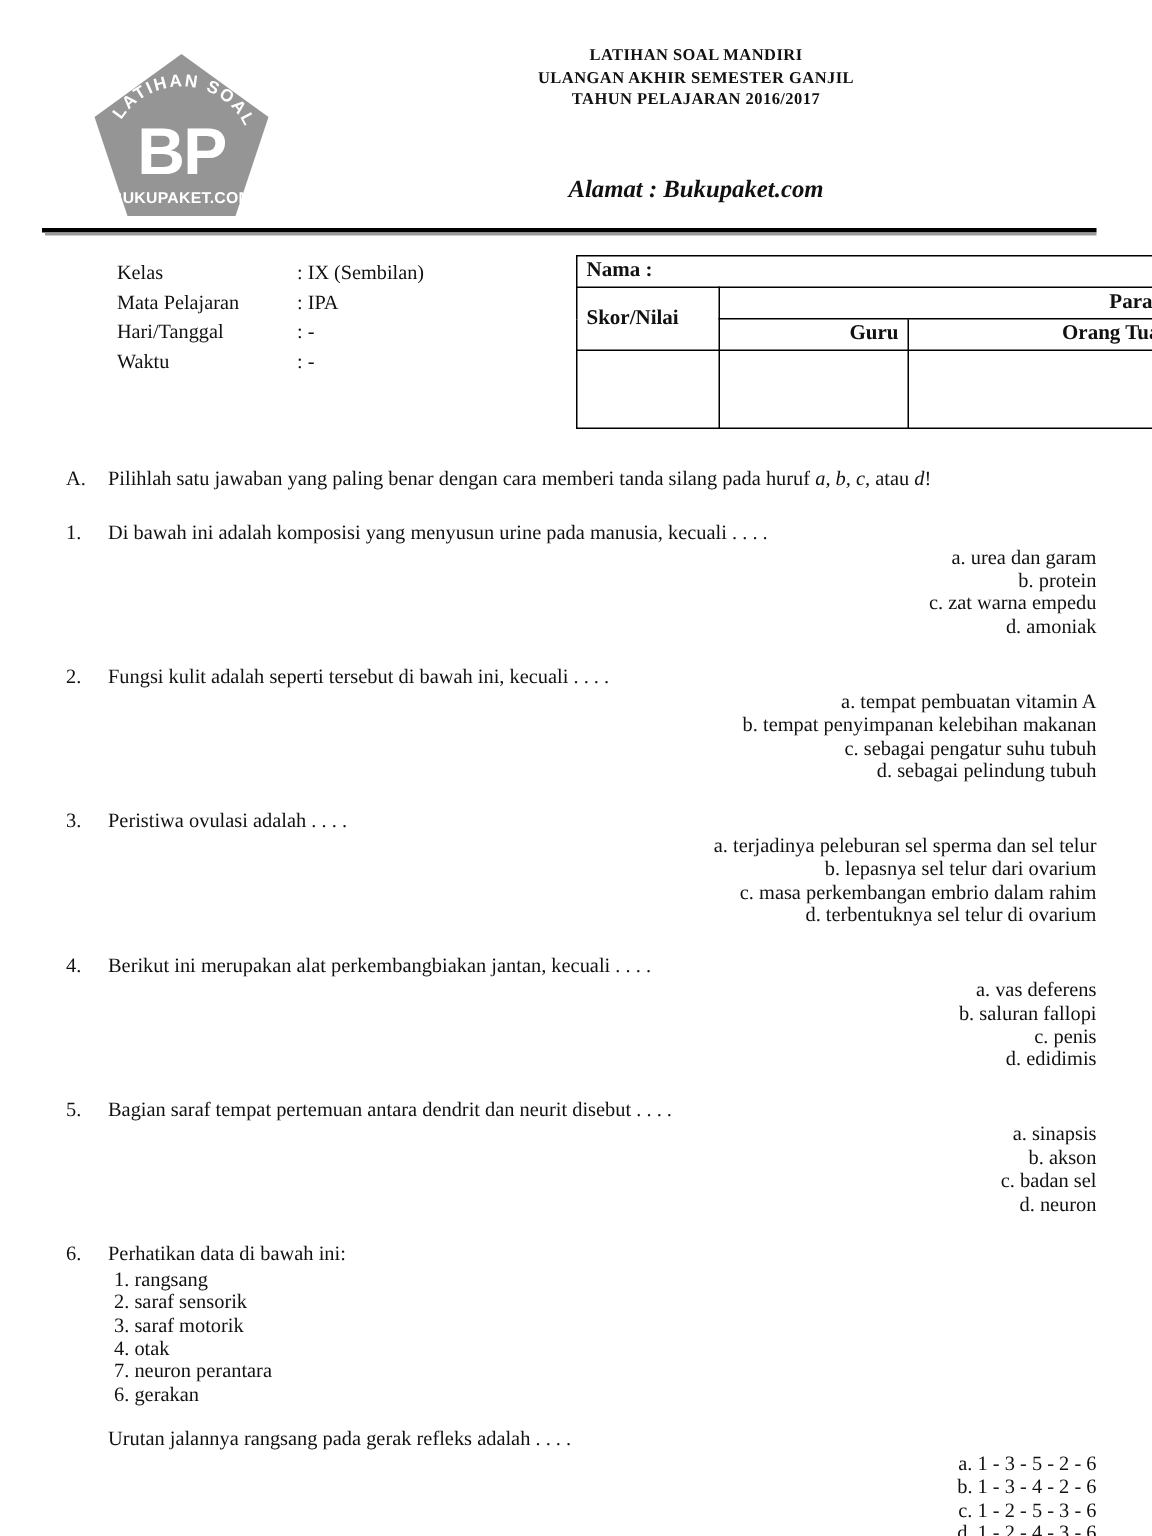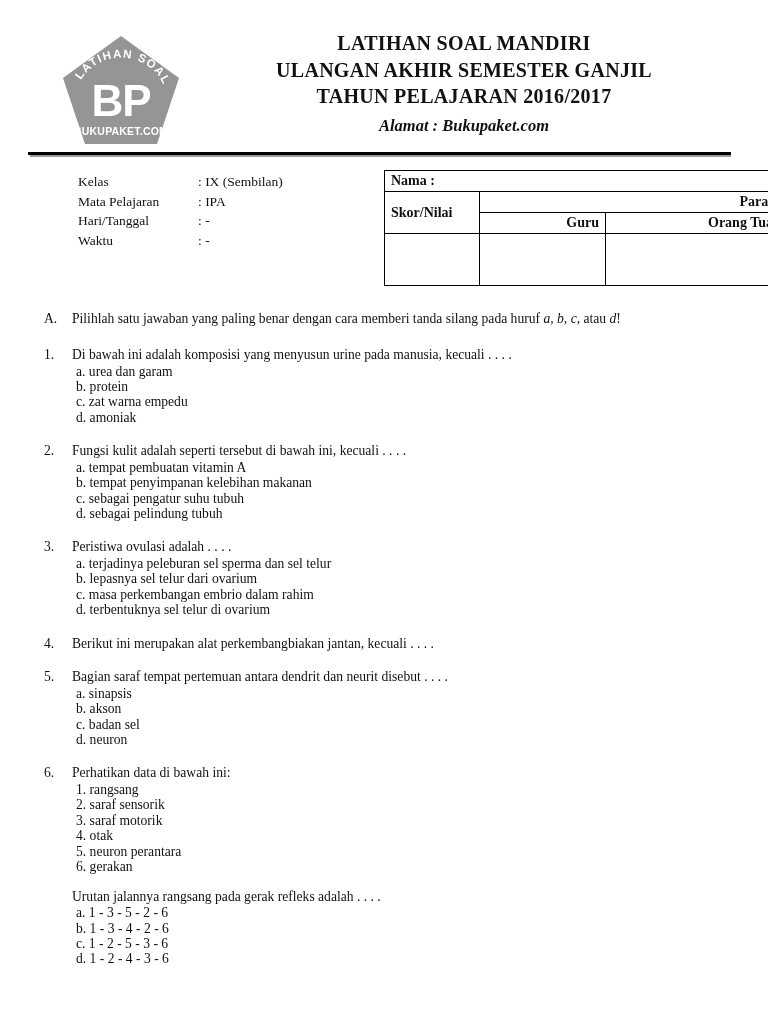--- a/index.html
+++ b/index.html
@@ -42,21 +42,21 @@
 
   .header-titles {
     position: absolute;
     left: 160px;
     right: 0;
     top: 12px;
     text-align: center;
   }
   .header-titles .line {
     font-weight: bold;
-    font-size: 20px;
+    font-size: 11px;
     letter-spacing: 0.3px;
     line-height: 1.33;
     white-space: nowrap;
   }
 
   .alamat {
     position: absolute;
     left: 160px;
     right: 0;
     top: 98px;
@@ -151,21 +151,21 @@
   .question .qnum {
     position: absolute;
     left: 16px;
     top: 0;
     width: 22px;
     text-align: left;
   }
   .qtext { margin-bottom: 1px; }
   .qtext .ital { }
 
-  .options { padding-left: 4px; }
+  .options { padding-left: 4px; text-align: right; }
   .option { line-height: 15.4px; }
 
   .sublist { padding-left: 4px; }
   .subitem { line-height: 15.4px; }
 
   .subprompt { margin-top: 14px; margin-bottom: 1px; }
 </style>
 </head>
 <body>
 
@@ -279,20 +279,26 @@
         <div class="option">a. terjadinya peleburan sel sperma dan sel telur</div>
         <div class="option">b. lepasnya sel telur dari ovarium</div>
         <div class="option">c. masa perkembangan embrio dalam rahim</div>
         <div class="option">d. terbentuknya sel telur di ovarium</div>
       </div>
     </div>
 
     <div class="question">
       <span class="qnum">4.</span>
       <div class="qtext"><span>Berikut ini merupakan alat perkembangbiakan jantan, </span><span class="ital">kecuali</span><span> . . . .</span></div>
+      <div class="options">
+        <div class="option">a. vas deferens</div>
+        <div class="option">b. saluran fallopi</div>
+        <div class="option">c. penis</div>
+        <div class="option">d. edidimis</div>
+      </div>
     </div>
 
     <div class="question">
       <span class="qnum">5.</span>
       <div class="qtext"><span>Bagian saraf tempat pertemuan antara dendrit dan neurit disebut</span><span class="ital"></span><span> . . . .</span></div>
       <div class="options">
         <div class="option">a. sinapsis</div>
         <div class="option">b. akson</div>
         <div class="option">c. badan sel</div>
         <div class="option">d. neuron</div>
@@ -300,21 +306,21 @@
     </div>
 
     <div class="question">
       <span class="qnum">6.</span>
       <div class="qtext">Perhatikan data di bawah ini:</div>
       <div class="sublist">
         <div class="subitem">1. rangsang</div>
         <div class="subitem">2. saraf sensorik</div>
         <div class="subitem">3. saraf motorik</div>
         <div class="subitem">4. otak</div>
-        <div class="subitem">5. neuron perantara</div>
+        <div class="subitem">7. neuron perantara</div>
         <div class="subitem">6. gerakan</div>
       </div>
       <div class="subprompt">Urutan jalannya rangsang pada gerak refleks adalah . . . .</div>
       <div class="options">
         <div class="option">a. 1 - 3 - 5 - 2 - 6</div>
         <div class="option">b. 1 - 3 - 4 - 2 - 6</div>
         <div class="option">c. 1 - 2 - 5 - 3 - 6</div>
         <div class="option">d. 1 - 2 - 4 - 3 - 6</div>
       </div>
     </div>

